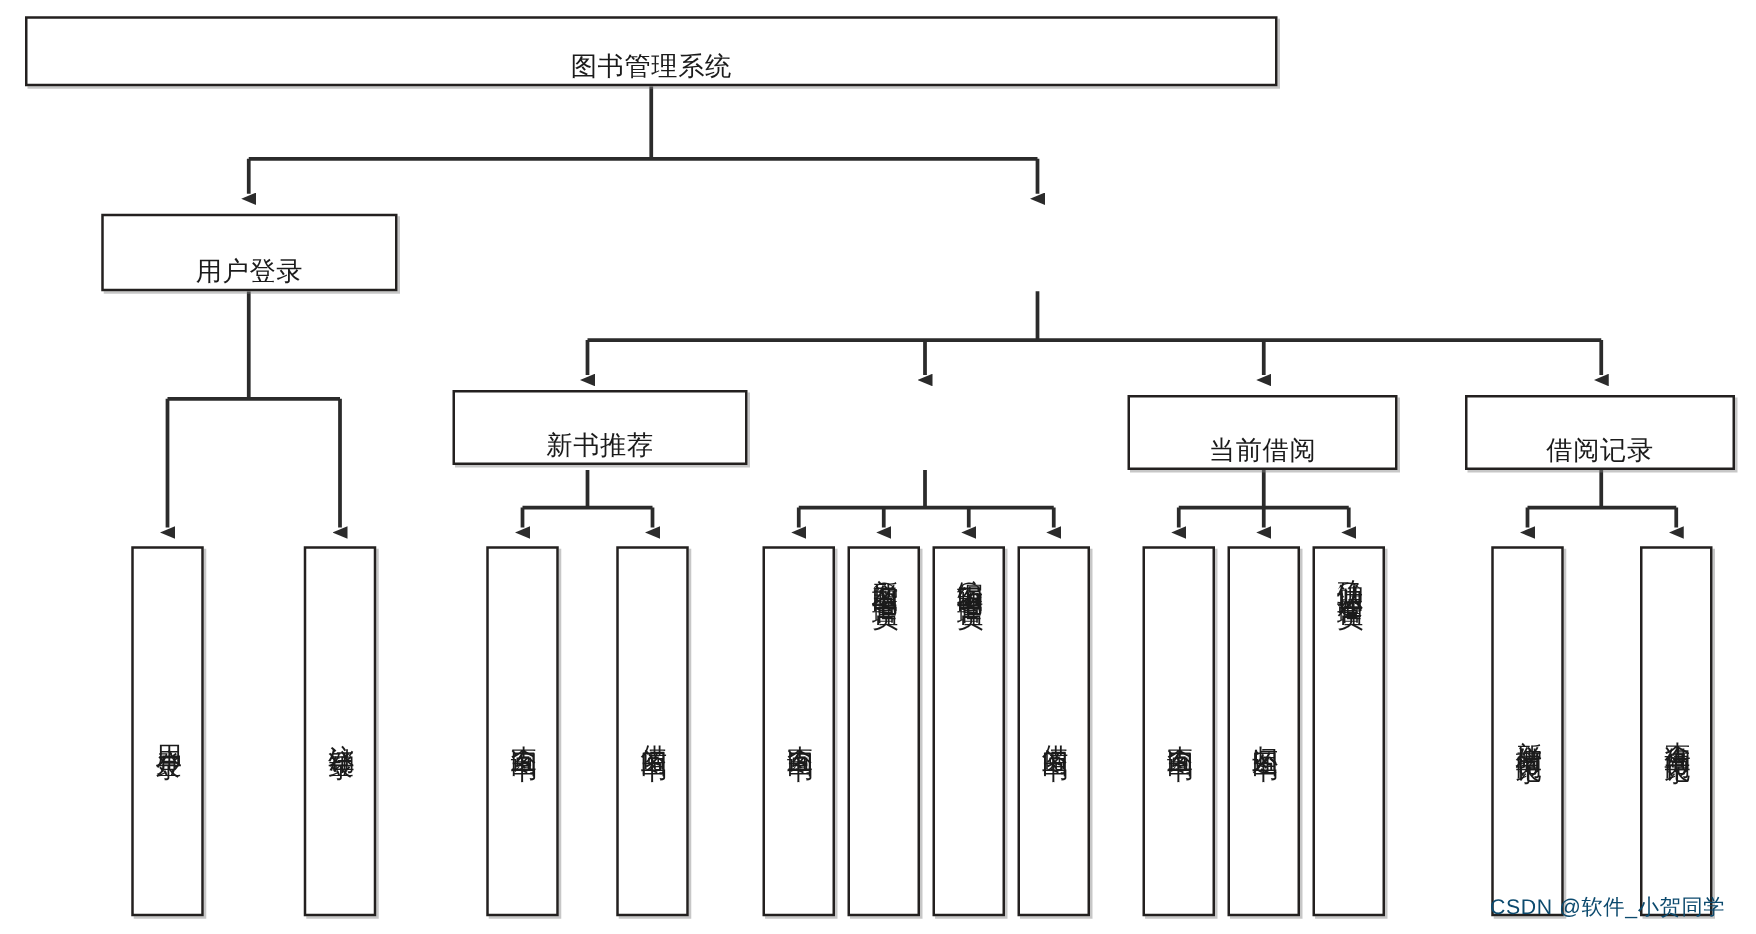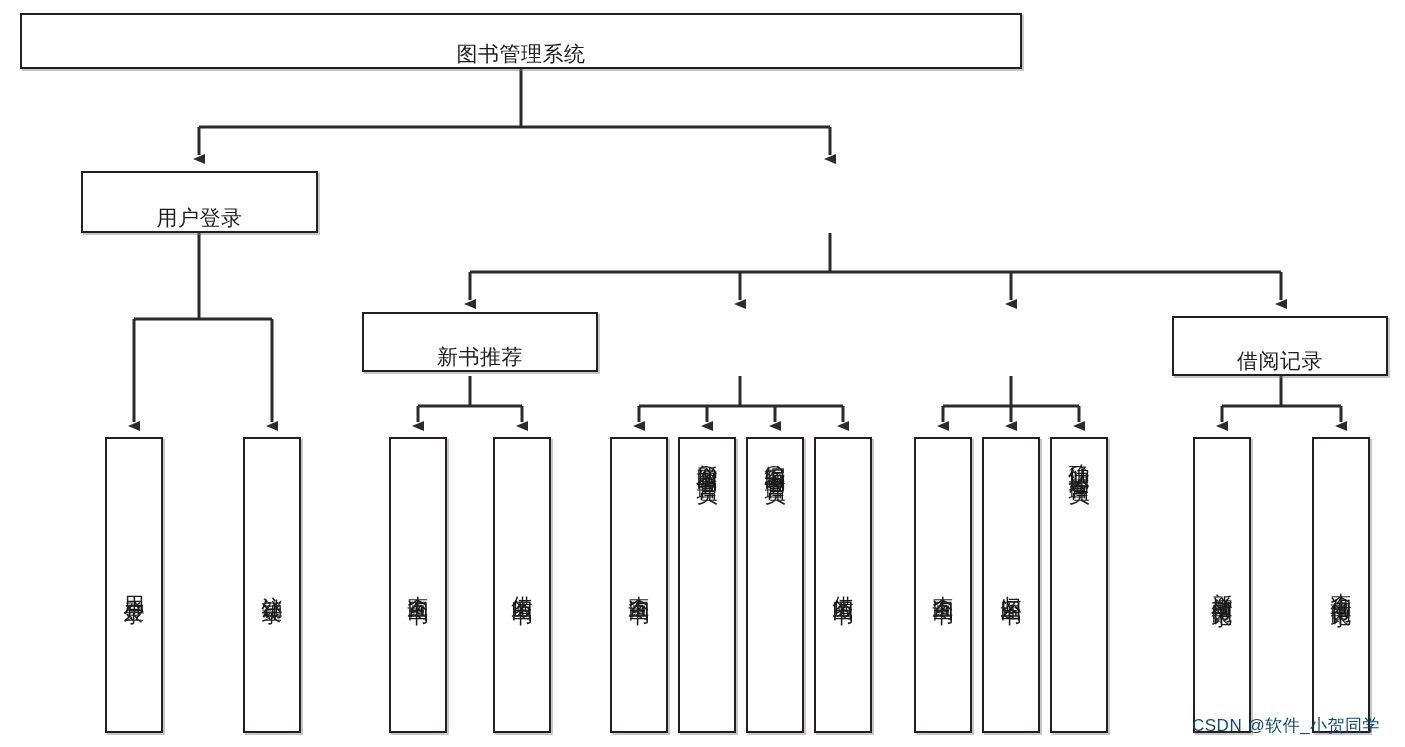--- a/index.html
+++ b/index.html
@@ -130,20 +130,23 @@
     <span class="label">图书管理系统</span>
   </div>
 
   <div class="node" style="left:81px; top:171px; width:237px; height:62px;">
     <span class="label">用户登录</span>
   </div>
 
   <div class="node" style="left:362px; top:312px; width:236px; height:60px;">
     <span class="label">新书推荐</span>
   </div>
+  <div class="node" style="left:902px; top:316px; width:216px; height:60px;">
+    <span class="label">当前借阅</span>
+  </div>
   <div class="node" style="left:1172px; top:316px; width:216px; height:60px;">
     <span class="label">借阅记录</span>
   </div>
 
   <div class="node vert mid" style="left:105px; top:437px; width:58px; height:296px;">
     <span class="label">用户登录</span>
   </div>
   <div class="node vert mid" style="left:243px; top:437px; width:58px; height:296px;">
     <span class="label">注销登录</span>
   </div>

